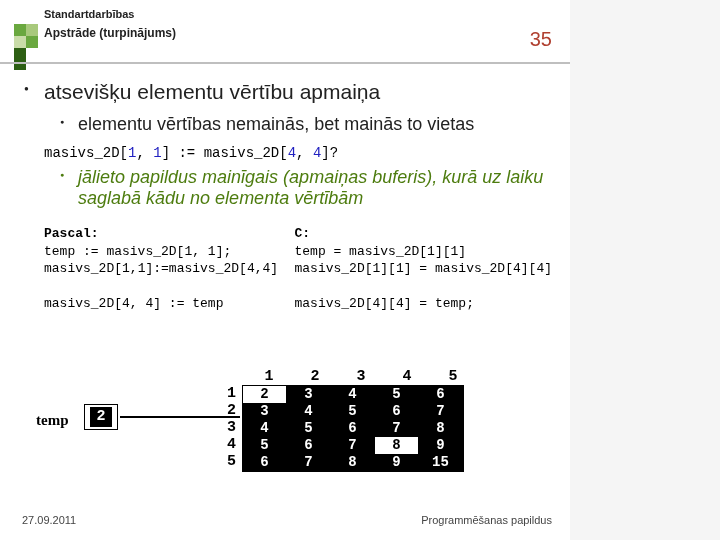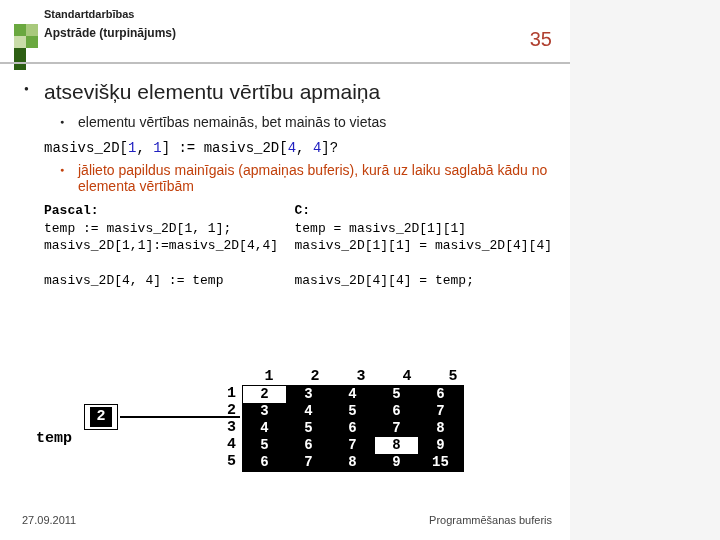--- a/index.html
+++ b/index.html
@@ -13,30 +13,30 @@
   .cb3 { left:0; top:12px; width:12px; height:12px; background:#c9dca8; }
   .cb4 { left:12px; top:12px; width:12px; height:12px; background:#6aa83f; }
   .cb5 { left:0; top:24px; width:12px; height:22px; background:#2d5f14; }
   .pre-title { position: absolute; left: 44px; top: 8px; font-size: 11px; font-weight: bold; color: #222; }
   .title { position: absolute; left: 44px; top: 26px; font-size: 12px; font-weight: bold; color: #222; }
   .page-num { position: absolute; right: 18px; top: 28px; font-size: 20px; color: #b04030; font-weight: normal; }
   .rule { position: absolute; left: 0; right: 0; top: 62px; height: 2px; background: #bfbfbf; }
   .content { position: absolute; left: 30px; right: 18px; top: 80px; }
   .bul1 { font-size: 21px; color: #222; margin-bottom: 10px; padding-left: 14px; position: relative; }
   .bul1::before { content: "●"; position: absolute; left: -6px; top: 4px; font-size: 8px; }
-  .bul2 { font-size: 14px; color: #222; margin: 6px 0 4px 34px; position: relative; padding-left: 14px; }
+  .bul2 { font-size: 18px; color: #222; margin: 6px 0 4px 34px; position: relative; padding-left: 14px; }
   .bul2::before { content: "●"; position: absolute; left: -4px; top: 4px; font-size: 7px; }
-  .bul2.red { color: #c2410c; }
+  .bul2.red { color: #4d7c0f; font-style: italic; }
   .code { font-family: "Courier New", monospace; font-size: 14px; margin-left: 14px; margin-top: 10px; margin-bottom: 6px; }
   .code .b { color: #2020c0; }
-  .codecols { display: flex; margin-top: 8px; margin-left: 14px; justify-content: flex-end; }
+  .codecols { display: flex; margin-top: 16px; margin-left: 14px; justify-content: flex-end; }
   .col { flex: 1; }
   .col pre { font-family: "Courier New", monospace; font-size: 13px; line-height: 1.35; white-space: pre; }
   .figure { position: absolute; left: 36px; top: 356px; width: 640px; height: 120px; }
-  .temp-label { position: absolute; left: 0; top: 56px; font-family: Liberation Mono, monospace; font-size: 15px; font-weight: bold; margin-top: 18px; }
+  .temp-label { position: absolute; left: 0; top: 56px; font-family: Liberation Serif, serif; font-size: 15px; font-weight: bold; }
   .temp-box { position: absolute; left: 48px; top: 48px; width: 34px; height: 26px; border: 1px solid #000; text-align: center; }
   .temp-box .cell { display:inline-block; width:22px; height:20px; margin-top:2px; background:#000; color:#fff; font-family:"Courier New",monospace; font-size:15px; font-weight:bold; line-height:20px; }
   .matrix-wrap { position: absolute; left: 182px; top: 12px; }
   .col-hdr { font-family: "Courier New", monospace; font-size: 15px; font-weight: bold; display:flex; margin-left: 28px; }
   .col-hdr span { width: 46px; text-align: center; }
   .mat-body { display:flex; }
   .row-hdr { display:flex; flex-direction:column; margin-right:6px; }
   .row-hdr span { font-family:"Courier New",monospace; font-size:15px; font-weight:bold; height:17px; line-height:17px; text-align:right; width:18px; }
   .matrix { background:#000; padding:1px; }
   .matrix .row { display:flex; }
@@ -150,14 +150,14 @@
             <div class="cell">8</div>
             <div class="cell">9</div>
             <div class="cell">15</div>
           </div>
         </div>
       </div>
     </div>
   </div>
 
   <div class="footer-date">27.09.2011</div>
-  <div class="footer-src">Programmēšanas buferis</div>
+  <div class="footer-src">Programmēšanas papildus</div>
 </div>
 
 </body></html>

